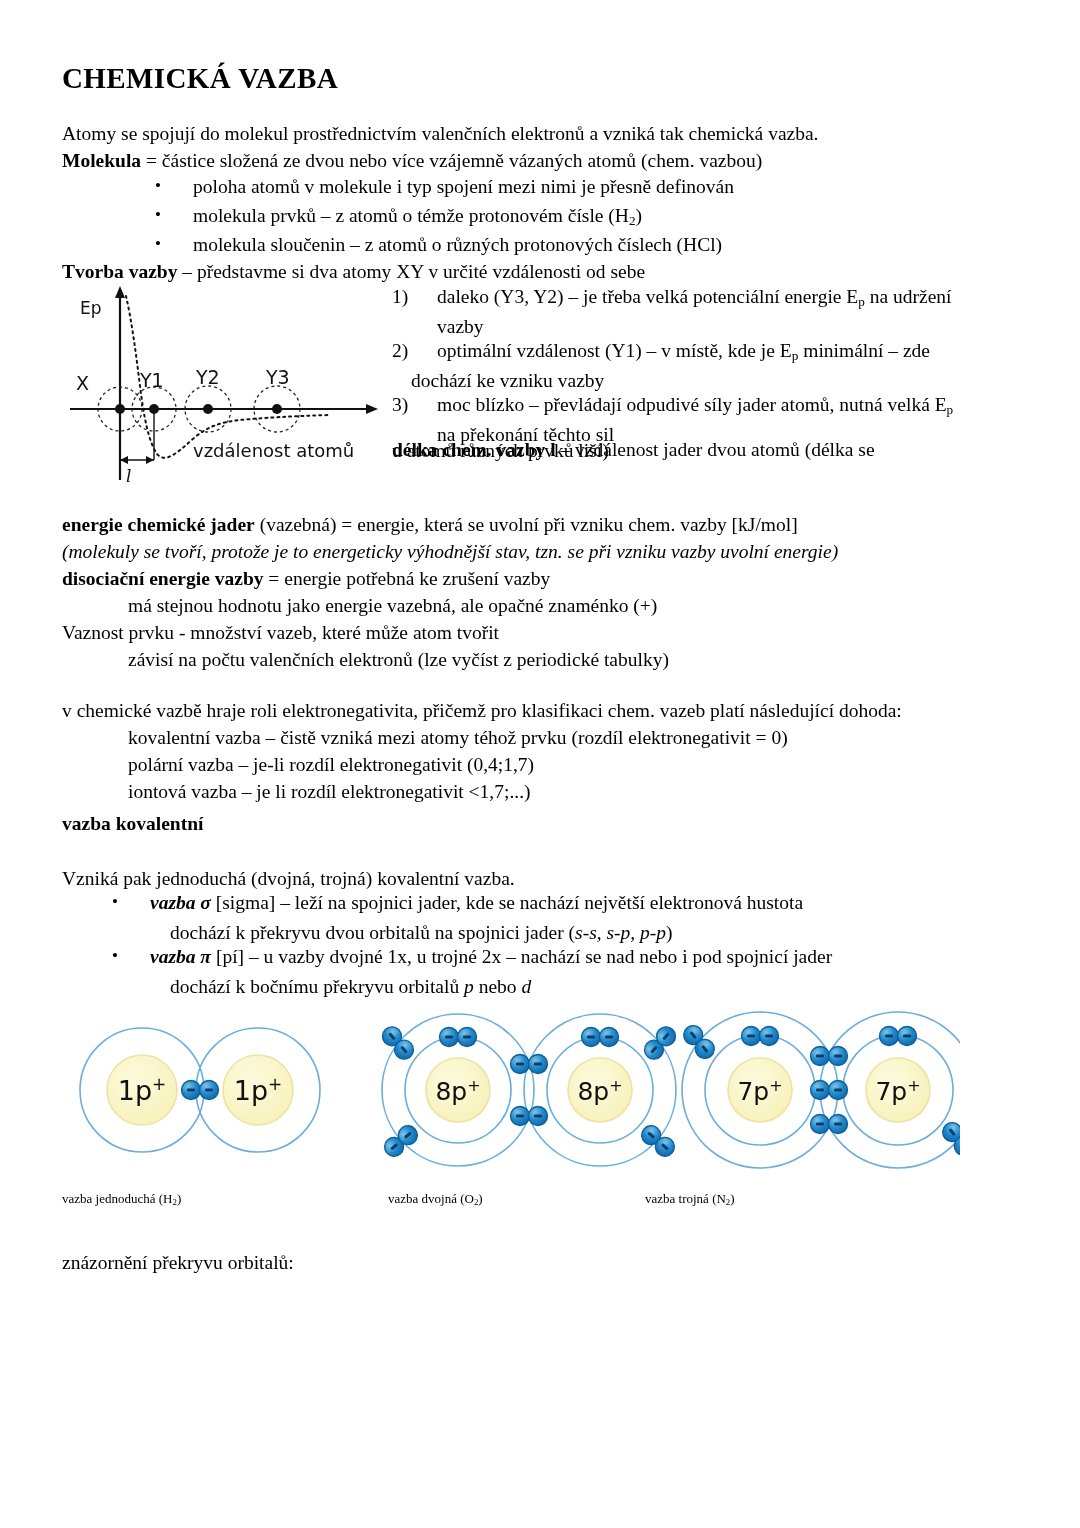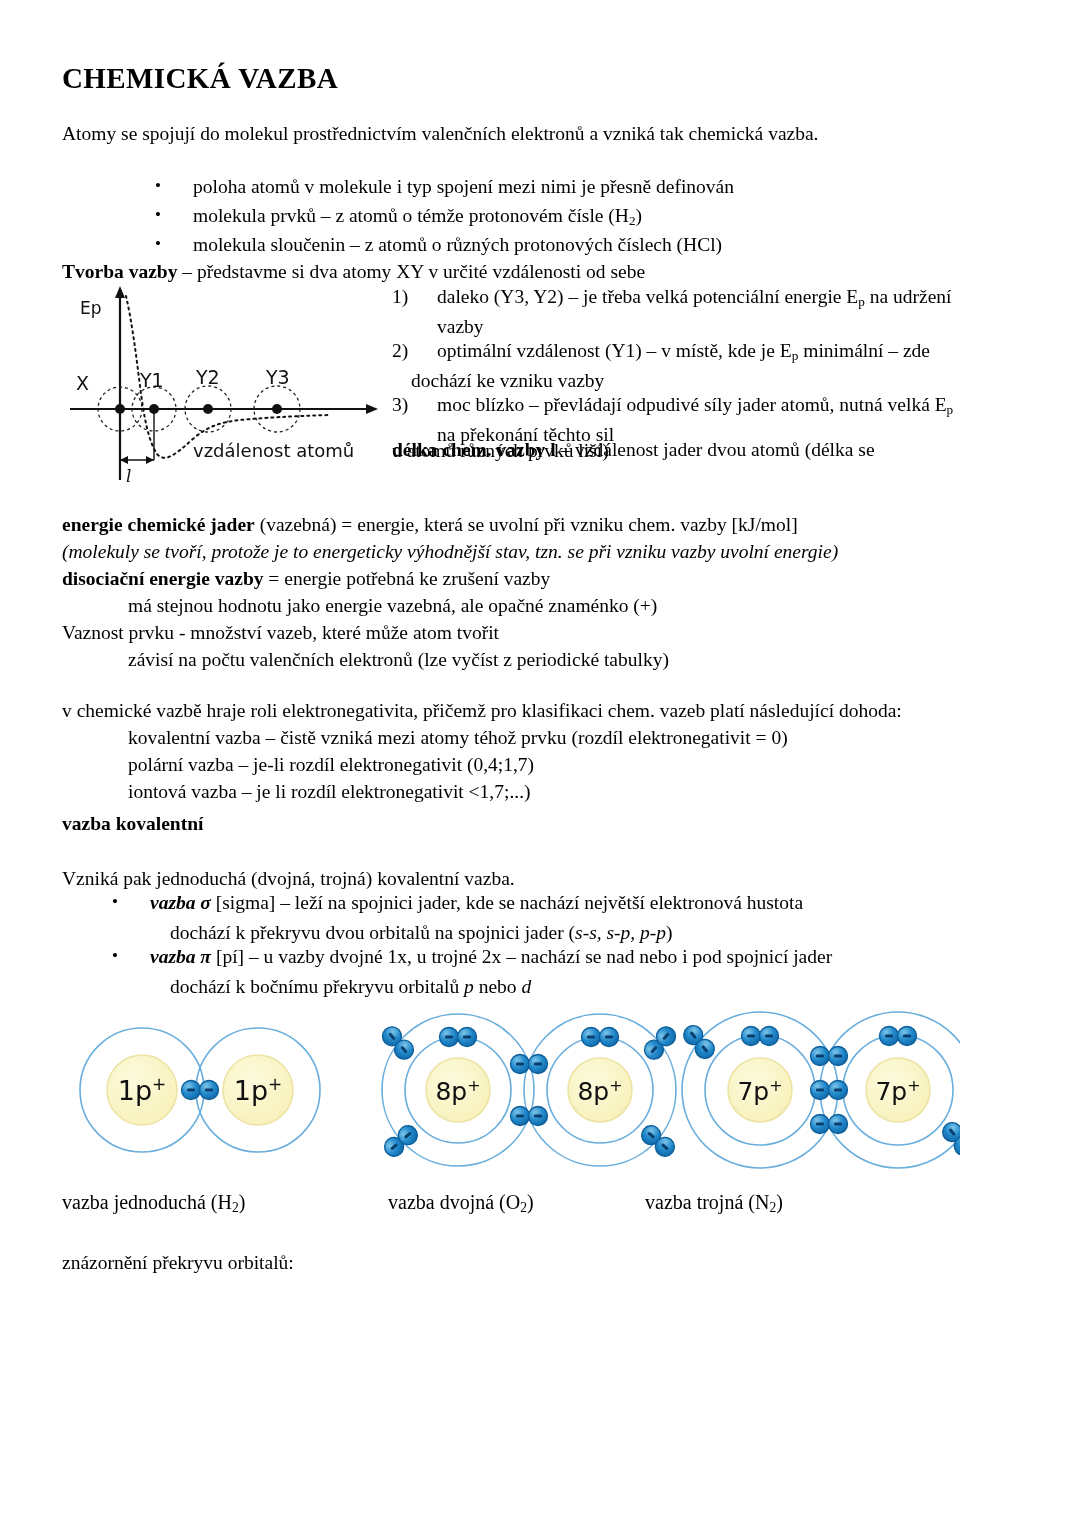--- a/index.html
+++ b/index.html
@@ -83,33 +83,34 @@
     position: absolute;
     left: 60px;
     top: 1002px;
     width: 900px;
     height: 180px;
   }
   .atoms-row svg { display:block; }
 
   .caption {
     position: absolute;
-    font-size: 20px;
+    font-size: 13px;
     white-space: nowrap;
   }
 </style>
 </head>
 <body>
 
 <div class="page">
 
   <div class="doc-title">CHEMICKÁ VAZBA</div>
 
   <div class="tx" style="left:62px; top:120px;">Atomy se spojují do molekul prostřednictvím valenčních elektronů a vzniká tak chemická vazba.</div>
 
+  <div class="tx" style="left:62px; top:147px;"><span class="b">Molekula</span><span> = částice složená ze dvou nebo více vzájemně vázaných atomů (chem. vazbou)</span></div>
 
   <div class="bullet-row" style="left:155px; top:176px;">
     <span class="bullet-mark">•</span>
     <span class="bullet-txt">poloha atomů v molekule i typ spojení mezi nimi je přesně definován</span>
   </div>
 
   <div class="bullet-row" style="left:155px; top:205px;">
     <span class="bullet-mark">•</span>
     <span class="bullet-txt">molekula prvků – z atomů o témže protonovém čísle (H<sub>2</sub>)</span>
   </div>

